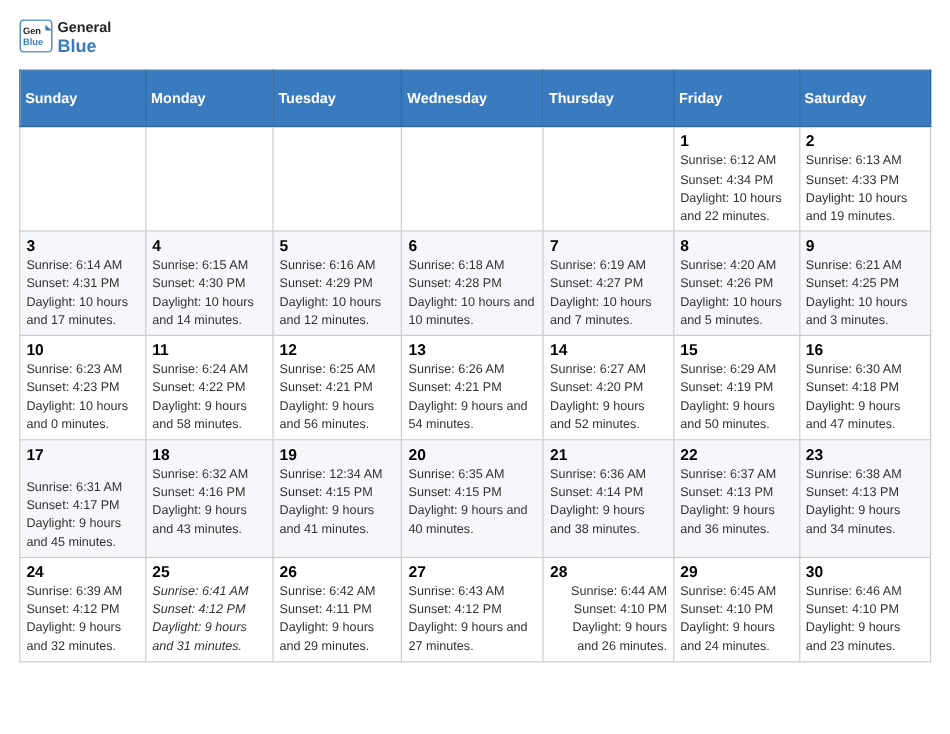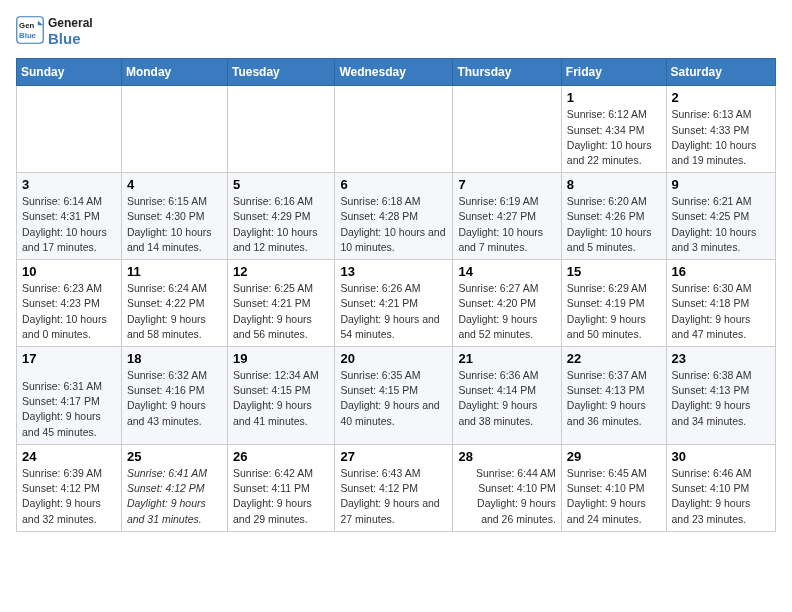--- a/index.html
+++ b/index.html
@@ -39,21 +39,21 @@
     table {
       width: 100%;
       border-collapse: collapse;
       font-size: 11px;
     }
     thead tr th {
       background-color: #3a7bbf;
       color: #fff;
       font-weight: bold;
       font-size: 12px;
-      padding: 6px 4px;
+      padding: 16px 4px;
       text-align: left;
       border: 1px solid #2d6aa0;
     }
     tbody tr td {
       vertical-align: top;
       border: 1px solid #ccc;
       padding: 4px 5px;
       min-height: 80px;
       height: 80px;
       background: #fff;
@@ -156,21 +156,21 @@
 Daylight: 10 hours and 10 minutes.</div>
         </td>
         <td>
           <span class="day-num">7</span>
           <div class="day-info" style="white-space: pre-line;">Sunrise: 6:19 AM
 Sunset: 4:27 PM
 Daylight: 10 hours and 7 minutes.</div>
         </td>
         <td>
           <span class="day-num">8</span>
-          <div class="day-info" style="white-space: pre-line;">Sunrise: 6:20 AM
+          <div class="day-info" style="white-space: pre-line;">Sunrise: 4:20 AM
 Sunset: 4:26 PM
 Daylight: 10 hours and 5 minutes.</div>
         </td>
         <td>
           <span class="day-num">9</span>
           <div class="day-info" style="white-space: pre-line;">Sunrise: 6:21 AM
 Sunset: 4:25 PM
 Daylight: 10 hours and 3 minutes.</div>
         </td>
       </tr>

